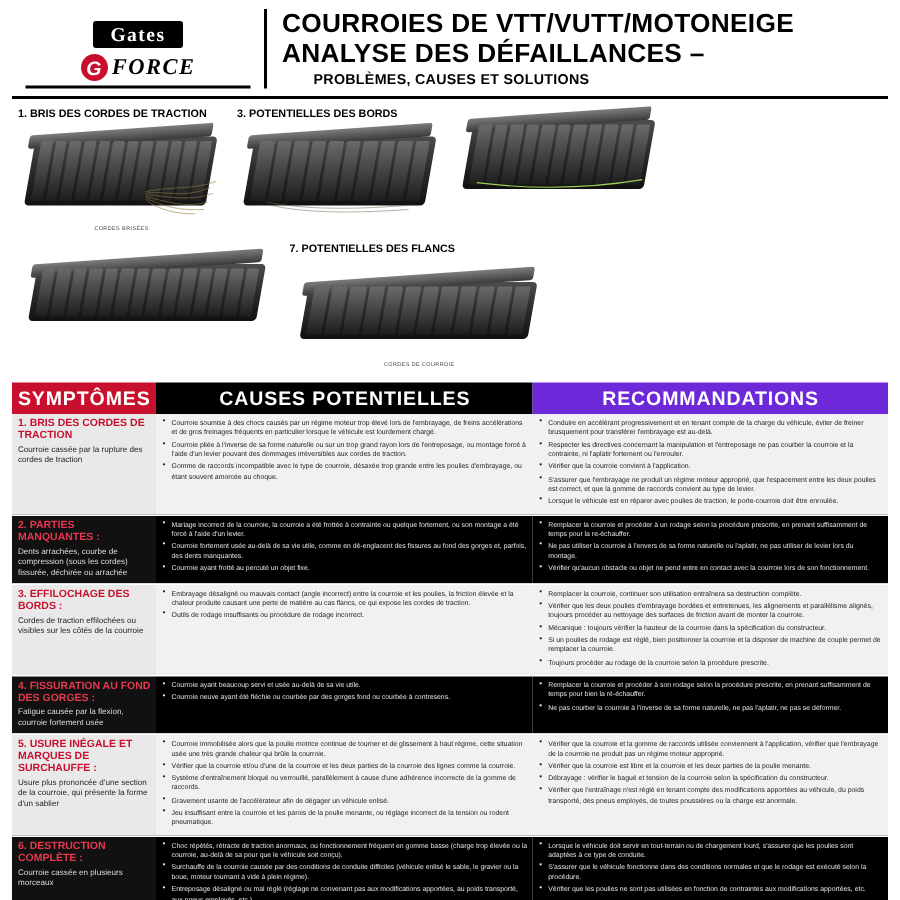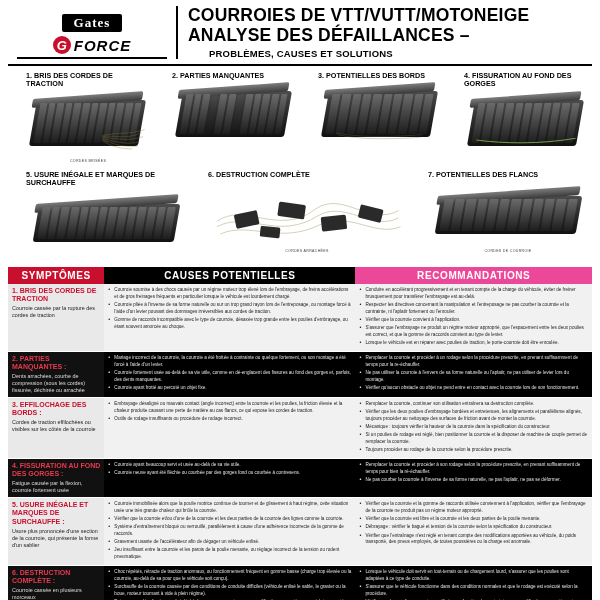--- a/index.html
+++ b/index.html
@@ -22,32 +22,32 @@
     font-family:"Liberation Serif", serif;
   }
   .gforce {
     margin-top:4px; display:flex; align-items:center; gap:3px;
   }
   .gforce .gball {
     width:18px;height:18px;border-radius:50%;background:#c8102e;color:#fff;
     font-weight:bold;font-size:13px;display:flex;align-items:center;justify-content:center;
     font-style:italic;
   }
-  .gforce .gtext { font-size:15px; font-weight:bold; font-style:italic; letter-spacing:1px; }
+  .gforce .gtext { font-size:15px; font-weight:bold; font-style:italic; letter-spacing:1px;font-family:Liberation Serif, serif; }
   .brand-rule { width:150px; height:2px; background:#000; margin-top:3px; }
   .titlebox { flex:1; padding-left:10px; border-left:2px solid #000; }
   .title-main { font-size:17.5px; font-weight:bold; line-height:1.12; letter-spacing:0.2px; }
   .title-sub { font-size:9.5px; font-weight:bold; margin-top:3px; letter-spacing:0.2px;margin-left:21px; }
 
   
   .figures { margin-top:6px; }
   .figrow { display:flex; }
   .figrow.r1 > .fig { width:25%; }
   .figrow.r2 { margin-top:8px; }
-  .fig { padding:0 4px;margin-left:14px; }
+  .fig { padding:0 4px; }
   .fig-cap { font-size:7.2px; font-weight:bold; line-height:1.15; margin-bottom:3px; }
   .fig-cap .num { margin-right:2px; }
   .fig-art { position:relative; height:66px; background:#fff; }
   .fig-note { font-size:3.6px; color:#444; text-align:center; margin-top:1px; letter-spacing:.3px;}
 
   
   .belt { position:absolute; left:6%; top:8px; width:88%; height:46px; }
   .belt .body {
     position:absolute; inset:0;
     background:linear-gradient(180deg,#4d4d4d 0%, #2e2e2e 42%, #111 100%);
@@ -59,26 +59,26 @@
   .belt .top {
     position:absolute; left:0; right:0; top:-5px; height:9px;
     background:linear-gradient(180deg,#7d7d7d,#3a3a3a);
     transform:skewX(-10deg) skewY(-4deg); border-radius:2px;
   }
   .belt.small { height:38px; top:14px; }
 
   
   table.matrix { width:100%; border-collapse:collapse; margin-top:7px; table-layout:fixed; }
   table.matrix th {
-    color:#fff; font-size:10px; font-weight:bold; letter-spacing:.6px;
+    color:#fff; font-size:13px; font-weight:bold; letter-spacing:.6px;
     padding:3px 2px; text-align:center;
   }
   th.h-sym { background:#c8102e; width:16.5%; }
   th.h-cause { background:#000; width:43%;margin-left:40px; }
-  th.h-reco { background:#ec4899; width:40.5%; }
+  th.h-reco { background:#6d28d9; width:40.5%; }
 
   table.matrix td { vertical-align:top; padding:3px 4px; border-bottom:1px solid #fff; }
   tr.light td { background:#f1f1f1; }
   tr.dark td { background:#000; }
   td.sym { }
   tr.light td.sym { background:#e9e9e9; }
   tr.dark td.sym { background:#111; }
   .sym-title { font-size:7px; font-weight:bold; color:#c8102e; line-height:1.15; }
   tr.dark .sym-title { color:#e8384f; }
   .sym-desc { font-size:5.4px; line-height:1.3; margin-top:2px; color:#222; }
@@ -144,46 +144,20 @@
               <path d="M86 48 C100 52 115 56 128 52"></path>
                 <path d="M86 49 C98 55 110 58 126 57"></path>
               <path d="M86 50 C96 58 108 60 120 60"></path>
                 <path d="M86 45 C104 41 118 44 134 38"></path>
             </g>
           </svg>
         </div>
         <div class="fig-note">CORDES  BRISÉES</div>
       </div>
 
-      <div class="fig">
-        <div class="fig-cap">
-          <span class="num">2.</span><span>PARTIES MANQUANTES</span>
-        </div>
-        <div class="fig-art">
-          <div class="belt">
-            <div class="body"></div>
-              <div class="top"></div>
-            <div class="ribs">
-                <i></i>
-                <i></i>
-                <i></i>
-                <i style="opacity:.15"></i>
-                <i></i>
-                <i></i>
-                <i style="opacity:.15"></i>
-                <i></i>
-                <i></i>
-                <i></i>
-                <i></i>
-                <i></i>
-              </div>
-          </div>
-        </div>
-        <div class="fig-note"></div>
-      </div>
 
       <div class="fig">
         <div class="fig-cap">
           <span class="num">3.</span><span>POTENTIELLES DES BORDS</span>
         </div>
         <div class="fig-art">
           <div class="belt">
             <div class="body"></div>
               <div class="top"></div>
             <div class="ribs">
@@ -203,23 +177,20 @@
             <g stroke="#6f6a4a" stroke-width="0.35" fill="none">
               <path d="M20 52 C40 56 70 58 118 54"></path>
                 <path d="M22 54 C44 59 74 60 116 57"></path>
             </g>
           </svg>
         </div>
         <div class="fig-note"></div>
       </div>
 
       <div class="fig">
-        <div class="fig-cap">
-          <span class="num">4.</span><span>FISSURATION AU FOND DES GORGES</span>
-        </div>
         <div class="fig-art">
           <div class="belt">
             <div class="body"></div>
               <div class="top"></div>
             <div class="ribs">
                 <i></i>
                 <i></i>
                 <i></i>
                 <i></i>
                 <i></i>
@@ -234,23 +205,20 @@
           <svg width="100%" height="66" viewBox="0 0 140 66" style="position:absolute;inset:0">
             <path d="M14 50 C46 54 84 55 126 48" stroke="#9fcf5a" stroke-width="0.8" fill="none"></path>
           </svg>
         </div>
         <div class="fig-note"></div>
       </div>
     </div>
 
     <div class="figrow r2">
       <div class="fig" style="width:31%">
-        <div class="fig-cap">
-          <span class="num">5.</span><span>USURE INÉGALE ET MARQUES DE SURCHAUFFE</span>
-        </div>
         <div class="fig-art">
           <div class="belt small">
             <div class="body"></div>
               <div class="top"></div>
             <div class="ribs">
                 <i></i>
                 <i></i>
                 <i></i>
                 <i></i>
                 <i></i>
@@ -262,42 +230,20 @@
                 <i></i>
                 <i></i>
                 <i></i>
                 <i></i>
               </div>
           </div>
         </div>
         <div class="fig-note"></div>
       </div>
 
-      <div class="fig" style="width:38%">
-        <div class="fig-cap">
-          <span class="num">6.</span><span>DESTRUCTION COMPLÈTE</span>
-        </div>
-        <div class="fig-art">
-          <svg width="100%" height="66" viewBox="0 0 220 66" style="position:absolute;inset:0">
-            <g stroke="#8d7c3b" stroke-width="0.4" fill="none">
-              <path d="M10 40 C40 18 80 58 120 26 C150 6 180 46 212 28"></path>
-              <path d="M10 46 C44 28 78 62 122 34 C152 16 184 52 212 36"></path>
-              <path d="M14 54 C46 40 80 66 124 44 C156 28 186 58 214 46"></path>
-            </g>
-            <g fill="#2a2a2a">
-              <rect x="30" y="30" width="26" height="16" rx="2" transform="rotate(-12 43 38)"></rect>
-              <rect x="78" y="20" width="30" height="16" rx="2" transform="rotate(8 93 28)"></rect>
-              <rect x="126" y="34" width="28" height="16" rx="2" transform="rotate(-6 140 42)"></rect>
-              <rect x="168" y="24" width="26" height="15" rx="2" transform="rotate(14 181 31)"></rect>
-              <rect x="58" y="46" width="22" height="12" rx="2" transform="rotate(6 69 52)"></rect>
-            </g>
-          </svg>
-        </div>
-        <div class="fig-note">CORDES  ARRACHÉES</div>
-      </div>
 
       <div class="fig" style="width:31%">
         <div class="fig-cap">
           <span class="num">7.</span><span>POTENTIELLES DES FLANCS</span>
         </div>
         <div class="fig-art">
           <div class="belt small">
             <div class="body"></div>
               <div class="top"></div>
             <div class="ribs">

